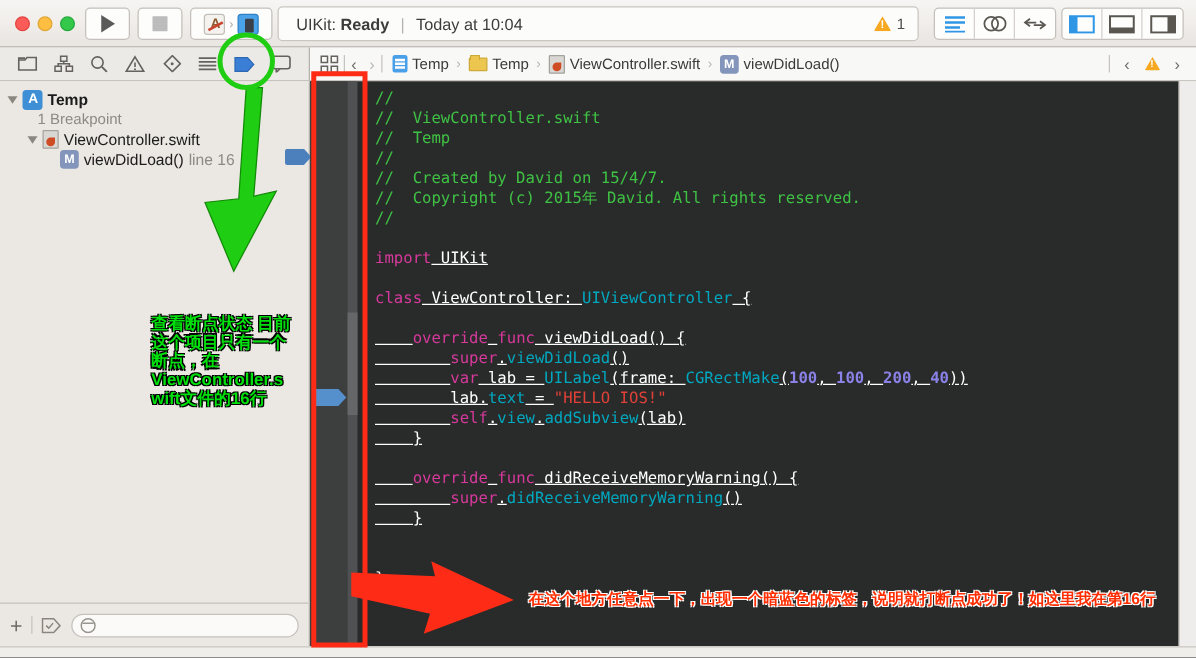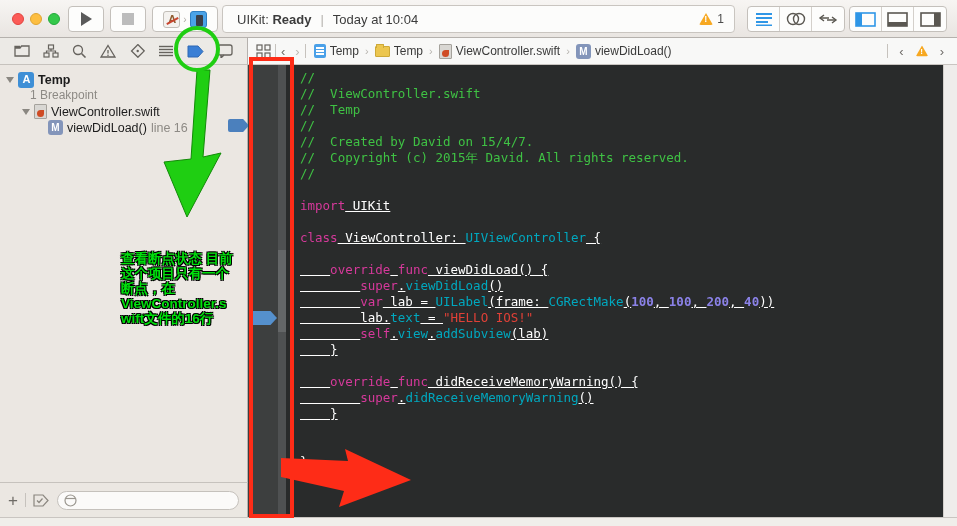--- a/index.html
+++ b/index.html
@@ -339,15 +339,16 @@
   <div class="anno-circle"></div>
   <div class="green-note">
     <div>查看断点状态 目前</div>
     <div>这个项目只有一个</div>
     <div>断点，在</div>
     <div>ViewController.s</div>
     <div>wift文件的16行</div>
   </div>
   <div class="red-rect"></div>
   <div class="red-note">
+    <div>在这个地方任意点一下，出现一个暗蓝色的标签，说明就打断点成功了！如这里我在第16行</div>
   </div>
 
 </div>
 
 </body></html>

